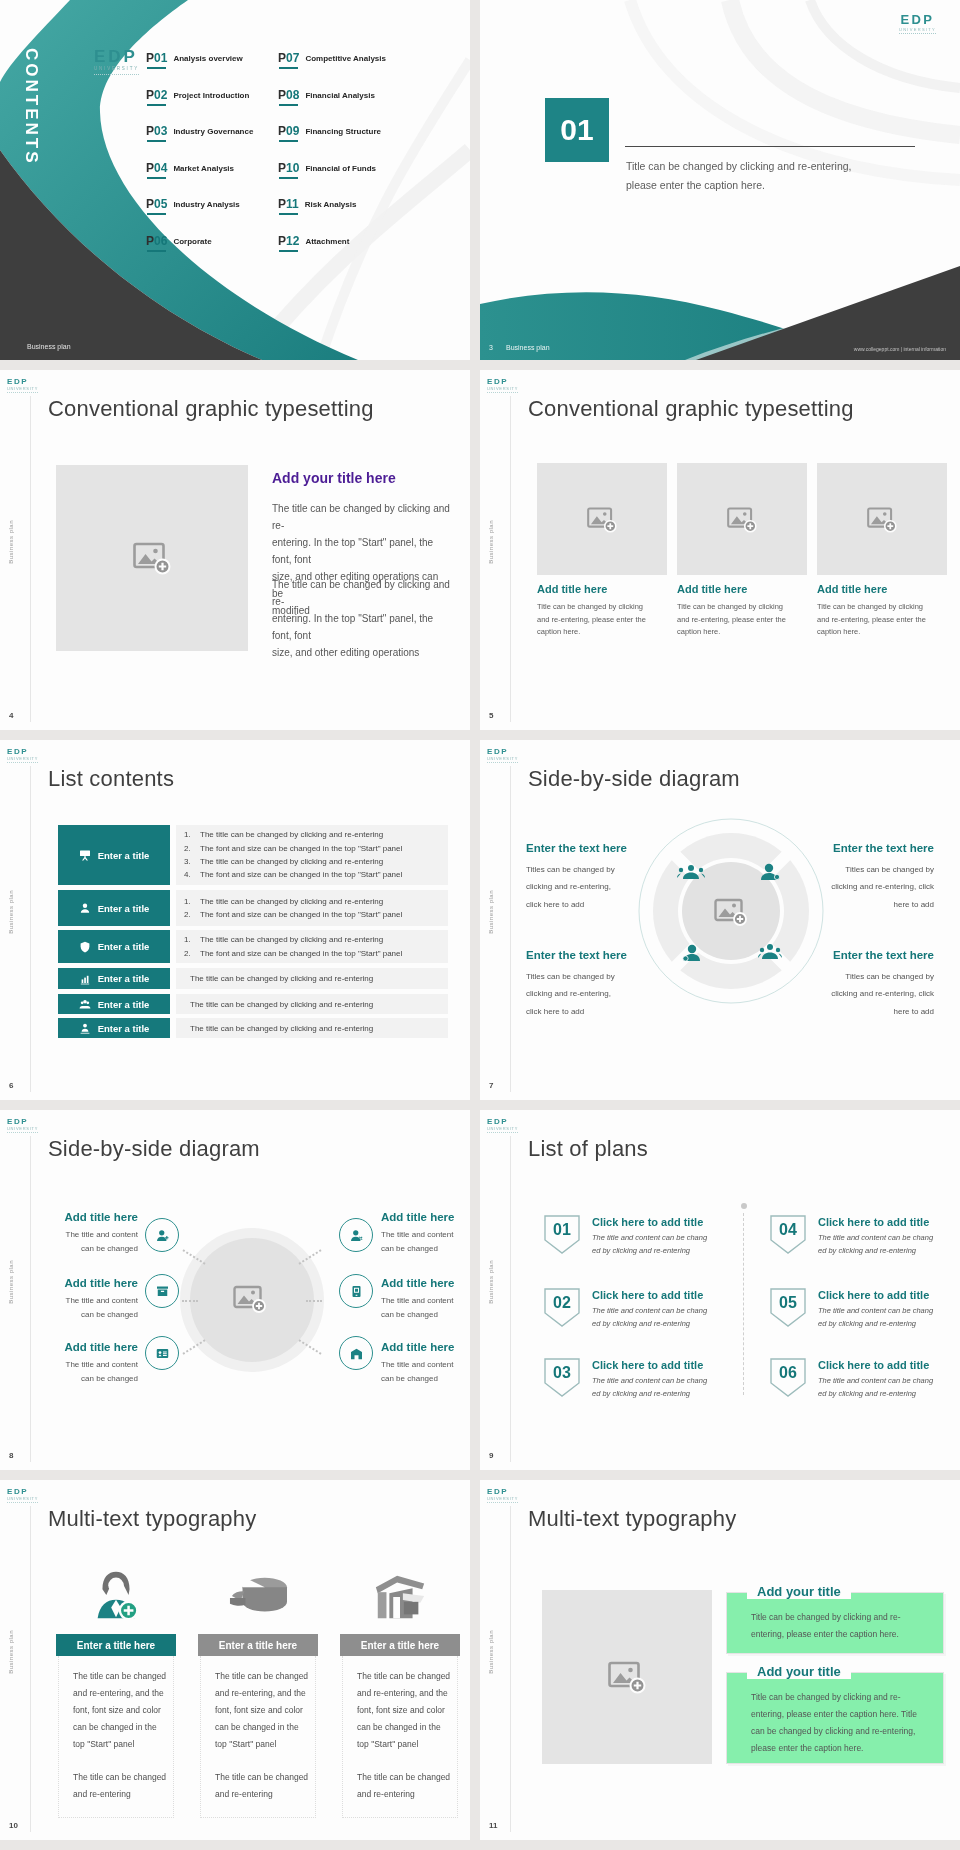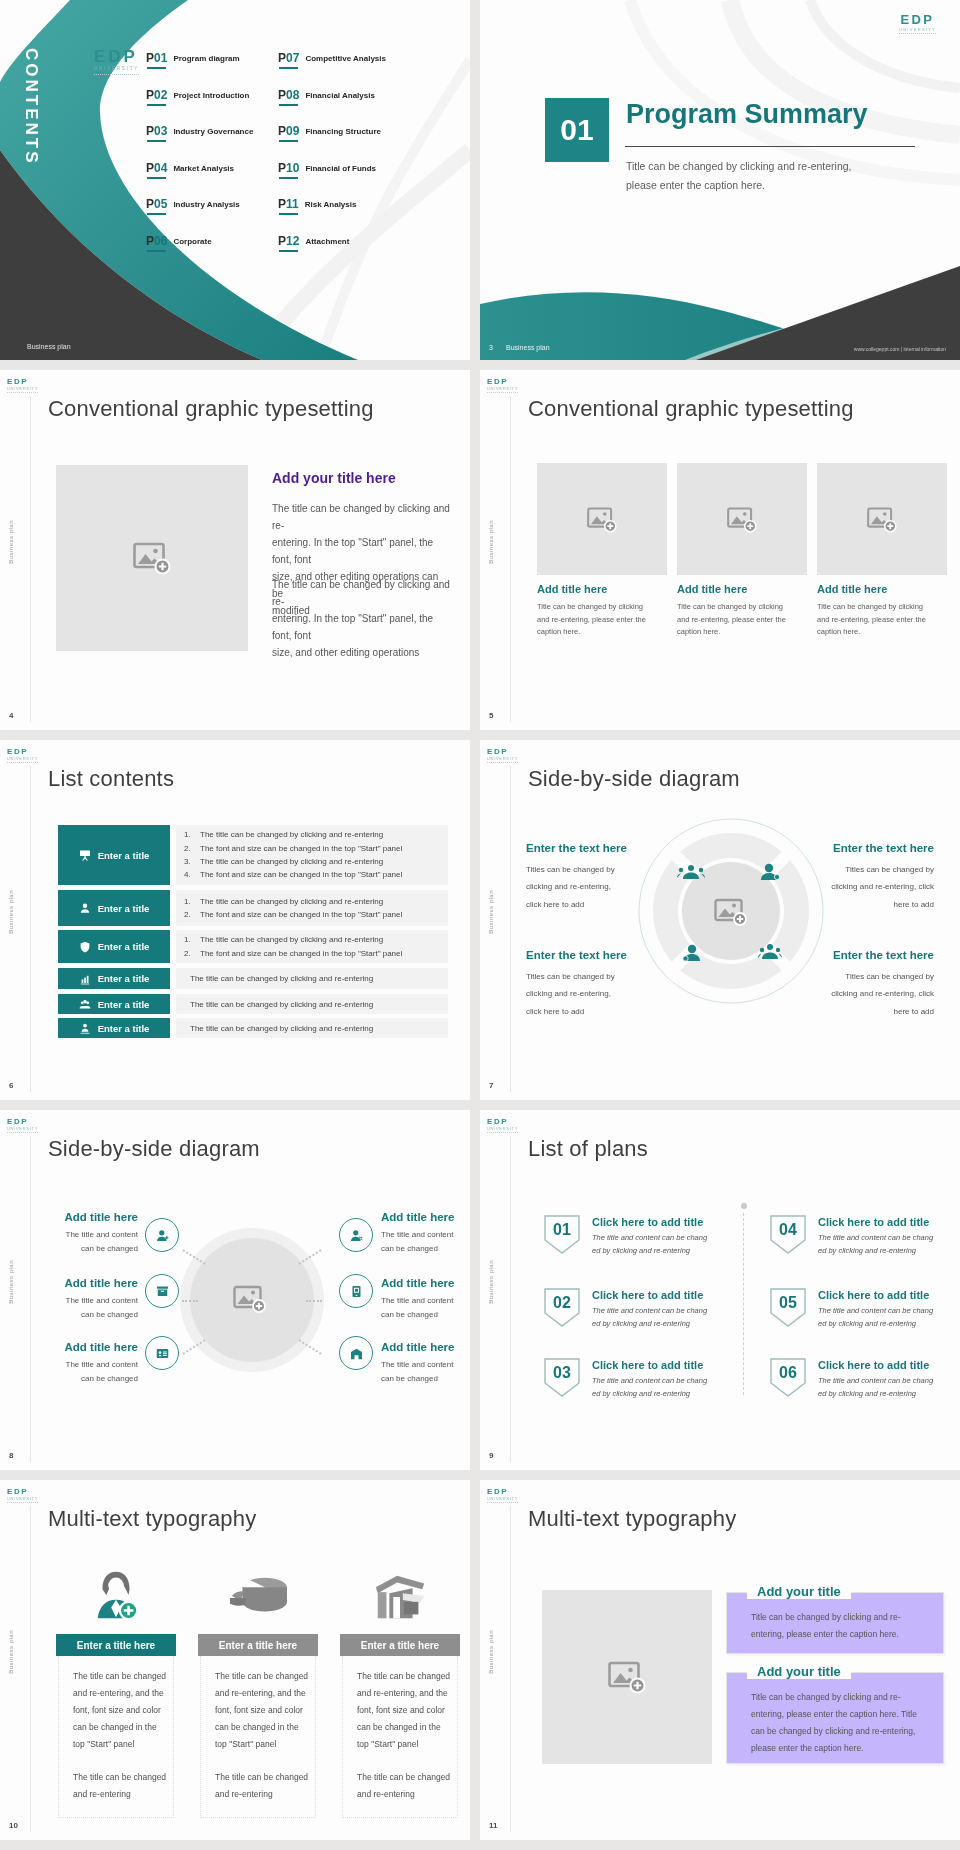--- a/index.html
+++ b/index.html
@@ -86,21 +86,21 @@
   
   .tcol{position:absolute;top:76px;width:120px;}
   .ticon{height:70px;display:flex;align-items:flex-end;justify-content:center;}
   .tbar{height:22px;margin-top:8px;display:flex;align-items:center;justify-content:center;color:#fff;font-weight:700;font-size:10px;}
   .tbar.tealbg{background:#157779;}
   .tbar.graybg{background:#8e8e8e;}
   .tbody{border-left:1px dotted #ddd;border-right:1px dotted #ddd;border-bottom:1px dotted #ddd;padding:12px 6px 14px 14px;margin:0 2px;font-size:8.5px;color:#4f4f4f;line-height:17px;}
   .pgap{height:16px;}
 
   
-  .tbox{position:absolute;left:246px;width:218px;border:1px solid #e4e4e4;background:#c4b5fd;box-shadow:2px 2px 0 rgba(0,0,0,.03);}
+  .tbox{position:absolute;left:246px;width:218px;border:1px solid #e4e4e4;background:#86efac;box-shadow:2px 2px 0 rgba(0,0,0,.03);}
   .tbox h4{position:absolute;top:-9px;left:20px;background:#fdfdfd;padding:0 10px;font-size:13px;color:#157779;margin:0;font-weight:700;}
   .tbox .bx{padding:16px 10px 10px 24px;font-size:8.5px;color:#555;line-height:17px;}
 </style>
 </head>
 <body>
 
 <div class="canvas">
 
   <div class="slide" style="left:0;top:0;width:470px;height:360px;">
     <svg class="abs" style="left:0;top:0;" width="470" height="360" viewBox="0 0 470 360">
@@ -119,21 +119,21 @@
     <div class="logo1">
       <div class="l1a">EDP</div>
       <div class="l1b">UNIVERSITY</div>
     </div>
     <div class="citems" style="left:146px;">
       <div class="citem">
           <div class="cpn">
             <span class="cpline"><span>P</span><span class="cn">01</span></span>
             <div class="cul"></div>
           </div>
-          <div class="clabel">Program diagram</div>
+          <div class="clabel">Analysis overview</div>
         </div>
       <div class="citem">
           <div class="cpn">
             <span class="cpline"><span>P</span><span class="cn">02</span></span>
             <div class="cul"></div>
           </div>
           <div class="clabel">Project Introduction</div>
         </div>
       <div class="citem">
           <div class="cpn">
@@ -224,21 +224,20 @@
       <path d="M330 0 C345 45 400 80 480 88" stroke="#ececec" stroke-width="10" fill="none" opacity=".7"></path>
       <path d="M0 304 C80 286 160 289 240 310 C305 327 352 344 386 360 L0 360 Z" fill="url(#tg2)"></path>
       <path d="M205 360 C300 323 390 306 480 301 L480 360 Z" fill="#fdfdfd" opacity=".55"></path>
       <path d="M216 360 L480 266 L480 360 Z" fill="#3e3e3e"></path>
     </svg>
     <div class="logo2">
       <div class="l1a">EDP</div>
       <div class="l1b">UNIVERSITY</div>
     </div>
     <div class="covernum">01</div>
-    <h1 class="covertitle">Program Summary</h1>
     <div class="coverline"></div>
     <div class="covercap">
       <div>Title can be changed by clicking and re-entering,</div>
       <div>please enter the caption here.</div>
     </div>
     <div class="p2num">3</div>
     <div class="p2footer">Business plan</div>
     <div class="p2url">www.collegeppt.com | internal information</div>
   </div>
 

